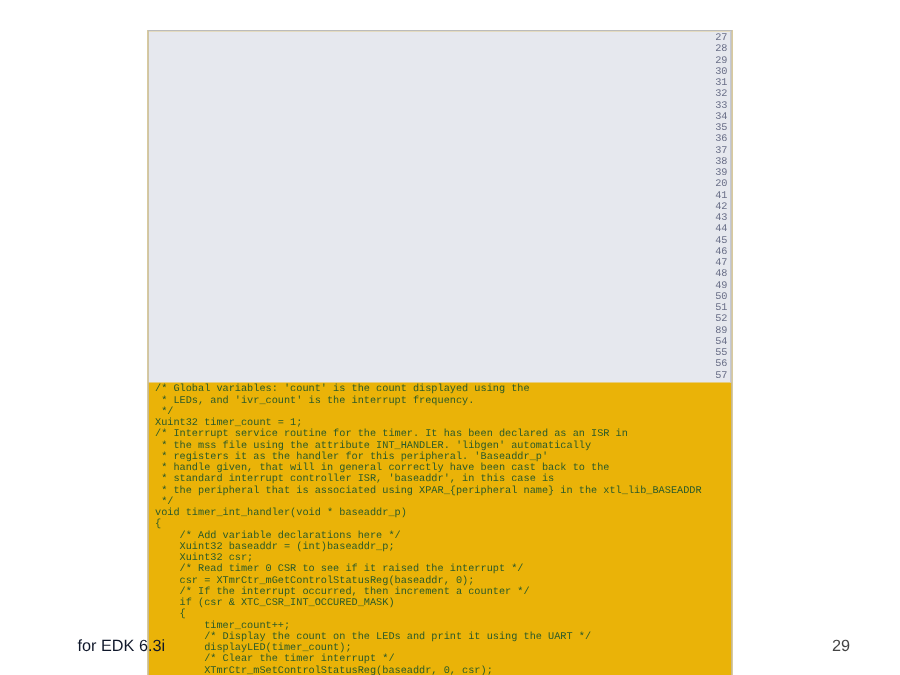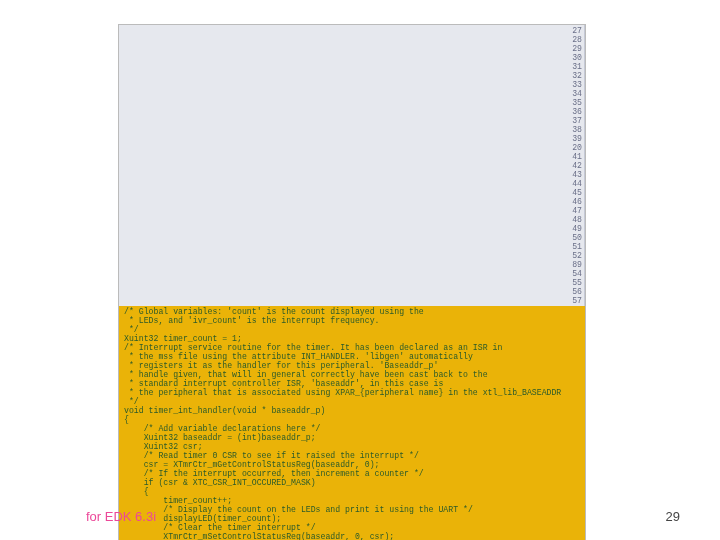--- a/index.html
+++ b/index.html
@@ -7,21 +7,21 @@
   .slide { width: 720px; height: 540px; position: relative; padding: 18px 36px 0 70px; }
   .title { font-family: "Times New Roman", Times, serif; font-size: 40px; line-height: 1.08; color: #1a1a1a; margin-bottom: 20px; }
   .body-row { display: flex; align-items: flex-start; margin: 0 0 10px 16px; }
   .bullet { width: 8px; height: 8px; background: #1b3366; margin-top: 6px; margin-right: 16px; flex: 0 0 auto; }
   .body-text { font-size: 16px; color: #1a1a1a; line-height: 1.25; max-width: 560px; }
   .code-wrap { display: flex; margin: 6px 0 0 48px; border: 1px solid #bbb; background: #eab308; width: 468px; flex-direction: column; }
   .gutter { background: #e6e8ee; color: #6a6f88; font-family: "Courier New", monospace; font-size: 8.2px; line-height: 9px; text-align: right; padding: 1px 2px; border-right: 1px solid #c5c9d6; user-select: none; }
   .gutter div { }
   .code { font-family: "Courier New", monospace; font-size: 8.2px; line-height: 9px; color: #2a5a2a; padding: 1px 5px; white-space: pre; overflow: hidden; }
   .code .line { display: block; }
-  .footer-left { position: absolute; left: 86px; bottom: 16px; font-size: 13px; color: #ec4899; }
+  .footer-left { position: absolute; left: 62px; bottom: 16px; font-size: 13px; color: #0f172a; }
   .footer-right { position: absolute; right: 40px; bottom: 16px; font-size: 13px; color: #444; }
 </style>
 </head>
 <body>
 
 <div class="slide">
 
 
   <div class="code-wrap">
     <div class="gutter" id="gutter">

